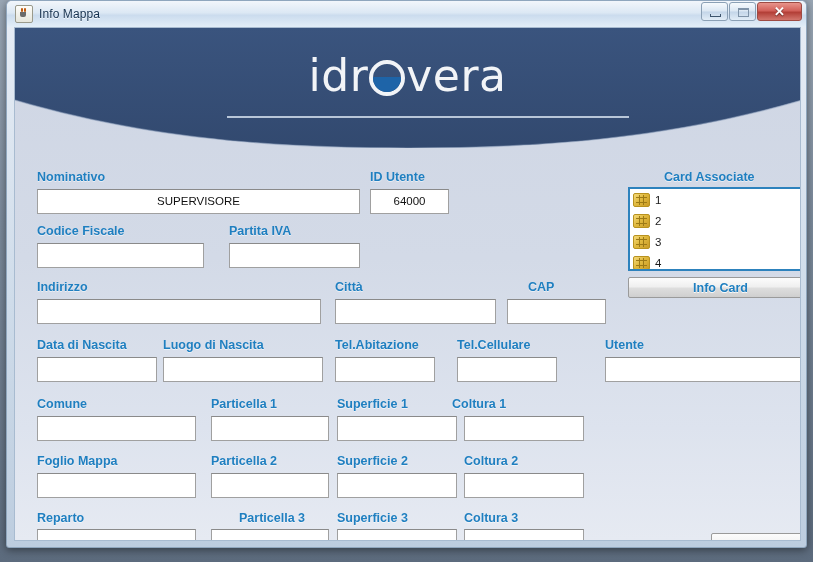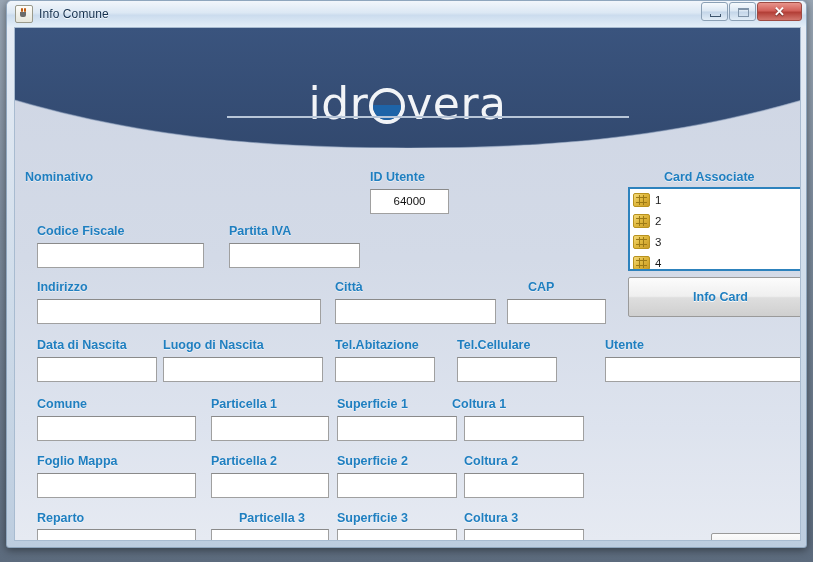--- a/index.html
+++ b/index.html
@@ -162,21 +162,20 @@
     position: absolute;
     left: 0; top: 26px;
     width: 100%;
     text-align: center;
     font-size: 44px;
     color: #f2f4f7;
     letter-spacing: 0.5px;
     font-family: "DejaVu Sans", sans-serif;
     line-height: 1;
     user-select: none;
-    margin-top: 28px;
   }
   .logo-o {
     display: inline-block;
     position: relative;
     width: 36px;
     height: 36px;
     vertical-align: -5px;
     margin: 0 1px;
   }
   .logo-o .ring {
@@ -308,39 +307,39 @@
     justify-content: center;
     text-shadow: 0 1px 0 rgba(255,255,255,0.85);
     cursor: default;
     user-select: none;
   }
 
   .btn-infocard {
     left: 613px;
     top: 249px;
     width: 185px;
-    height: 40px;
+    height: 21px;
   }
   .btn-chiudi {
     left: 696px;
     top: 505px;
     width: 98px;
     height: 29px;
   }
 </style>
 </head>
 <body>
 
 <div id="app">
 
   <div class="window">
 
     <div class="titlebar">
       <div class="title-icon"></div>
-      <div class="title-text">Info Comune</div>
+      <div class="title-text">Info Mappa</div>
 
       <div class="winbtns">
         <div class="winbtn">
           <span class="glyph-min"></span>
         </div>
         <div class="winbtn">
           <span class="glyph-max"></span>
         </div>
         <div class="winbtn close">
           <span class="glyph-close">✕</span>
@@ -365,21 +364,22 @@
         <div class="logo">
           <span>idr</span><span class="logo-o"><span class="ring">
                 <span class="fill"></span>
               </span></span><span>vera</span>
         </div>
         <div class="logo-rule"></div>
       </div>
 
       <div class="form">
 
-        <div class="lbl" style="left:10px; top:22px;">Nominativo</div>
+        <div class="lbl" style="left:22px; top:22px;">Nominativo</div>
+        <div class="fld" style="left:22px; top:41px; width:323px;" placeholder="">SUPERVISORE</div>
 
         <div class="lbl" style="left:355px; top:22px;">ID Utente</div>
         <div class="fld" style="left:355px; top:41px; width:79px;" placeholder="">64000</div>
 
         <div class="lbl" style="left:22px; top:76px;">Codice Fiscale</div>
         <div class="fld" style="left:22px; top:95px; width:167px;" placeholder=""></div>
 
         <div class="lbl" style="left:214px; top:76px;">Partita IVA</div>
         <div class="fld" style="left:214px; top:95px; width:131px;" placeholder=""></div>
 

